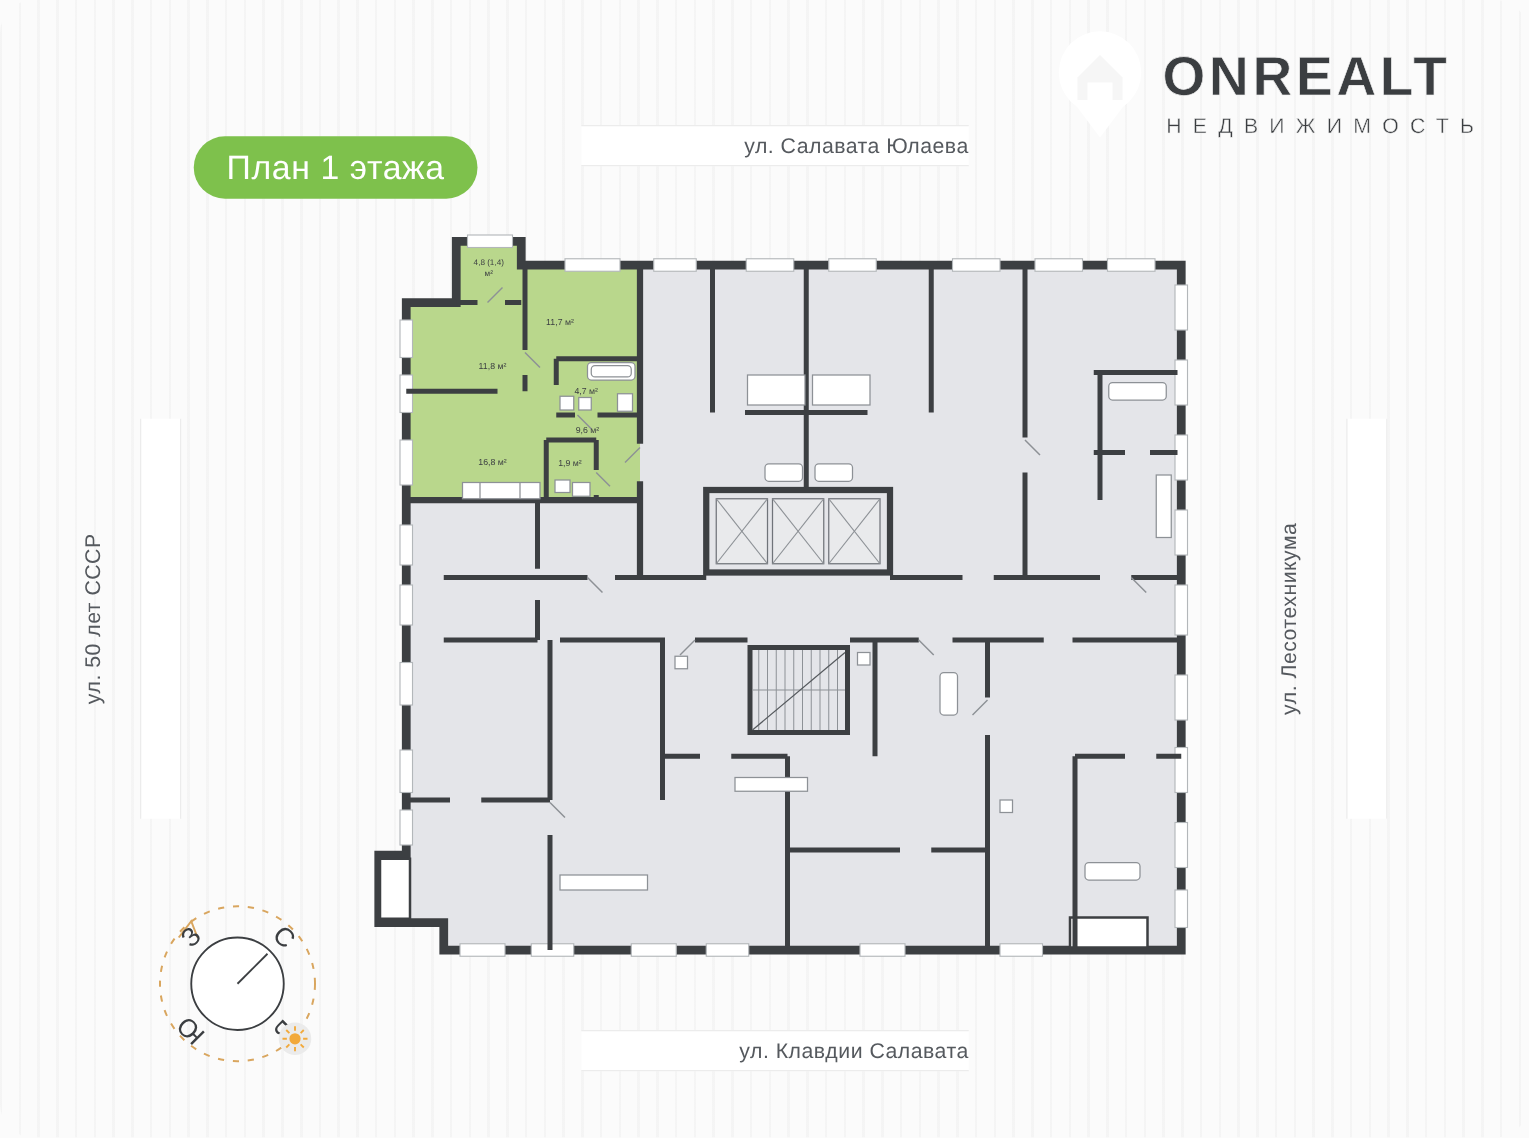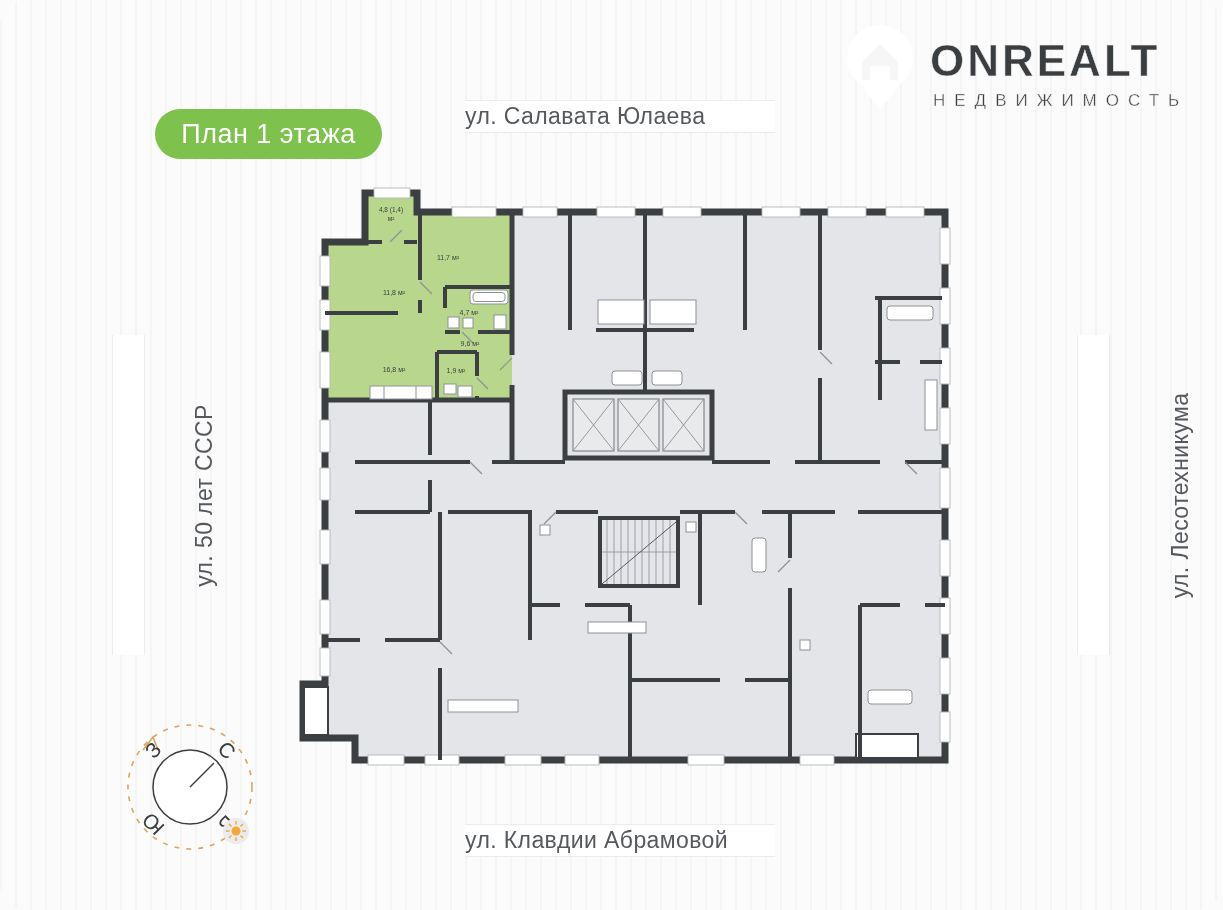--- a/index.html
+++ b/index.html
@@ -21,22 +21,22 @@
   .floor-badge{
     position:absolute;left:155px;top:109px;width:227px;height:50px;
     background:#7ec14c;border-radius:26px;
     display:flex;align-items:center;justify-content:center;
     color:#ffffff;font-size:27px;letter-spacing:0.5px;font-weight:400;
   }
 
   
   .street-strip{
     position:absolute;background:#ffffff;
-    color:#55595e;font-size:23px;letter-spacing:0.4px;
-    display:flex;align-items:center;justify-content:flex-start;
+    color:#55595e;font-size:17px;letter-spacing:0.4px;
+    display:flex;align-items:center;justify-content:flex-end;
   }
   .street-strip.h{border-top:1px solid #ececec;border-bottom:1px solid #ececec;}
   .street-strip.v{border-left:1px solid #ececec;border-right:1px solid #ececec;}
   .street-strip.v span{transform:rotate(-90deg);white-space:nowrap;display:block;}
   .strip-top{left:465px;top:100px;width:310px;height:31px;}
   .strip-bottom{left:465px;top:824px;width:310px;height:31px;}
   .strip-left{left:112px;top:335px;width:31px;height:320px;}
   .strip-right{left:1077px;top:335px;width:31px;height:320px;}
 
   
@@ -257,21 +257,21 @@
   </svg>
 
   <div class="floor-badge">
     <span>План 1 этажа</span>
   </div>
 
   <div class="street-strip h strip-top">
     <span>ул. Салавата Юлаева</span>
   </div>
   <div class="street-strip h strip-bottom">
-    <span>ул. Клавдии Абрамовой</span>
+    <span>ул. Клавдии Салавата</span>
   </div>
   <div class="street-strip v strip-left">
     <span>ул. 50 лет СССР</span>
   </div>
   <div class="street-strip v strip-right">
     <span>ул. Лесотехникума</span>
   </div>
 
   <svg width="190" height="190" viewBox="0 0 190 190" style="position:absolute;left:95px;top:692px;">
     <circle cx="95" cy="95" r="62" fill="none" stroke="#d9a65f" stroke-width="1.6" stroke-dasharray="5 7"></circle>

